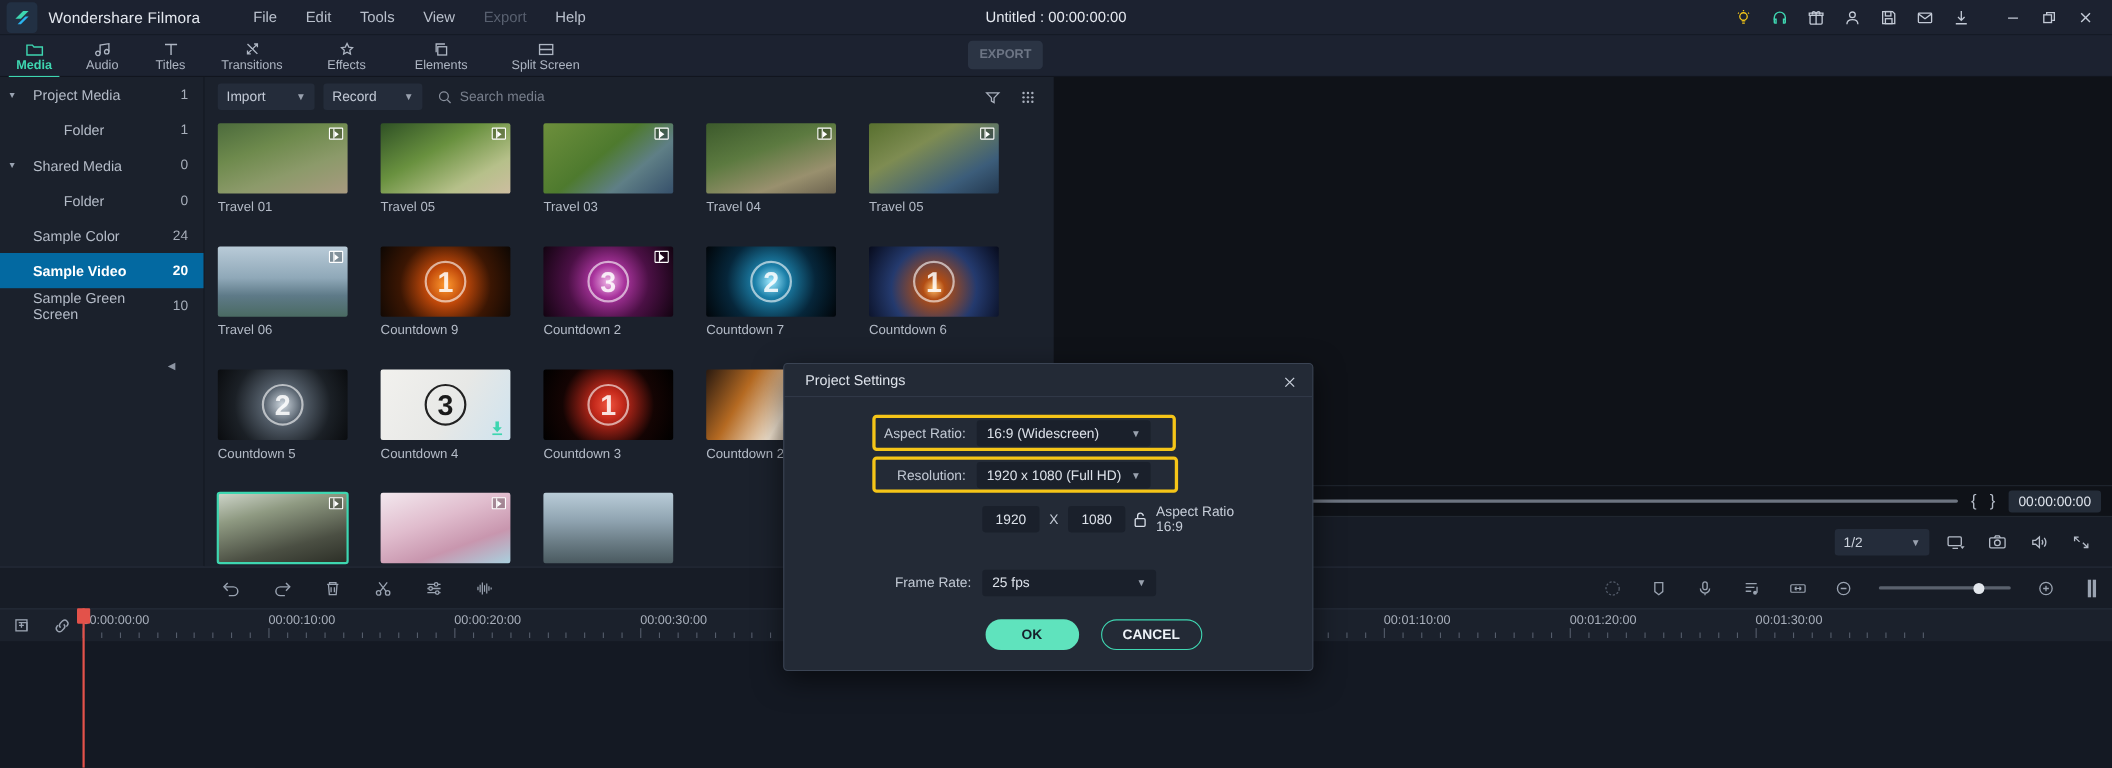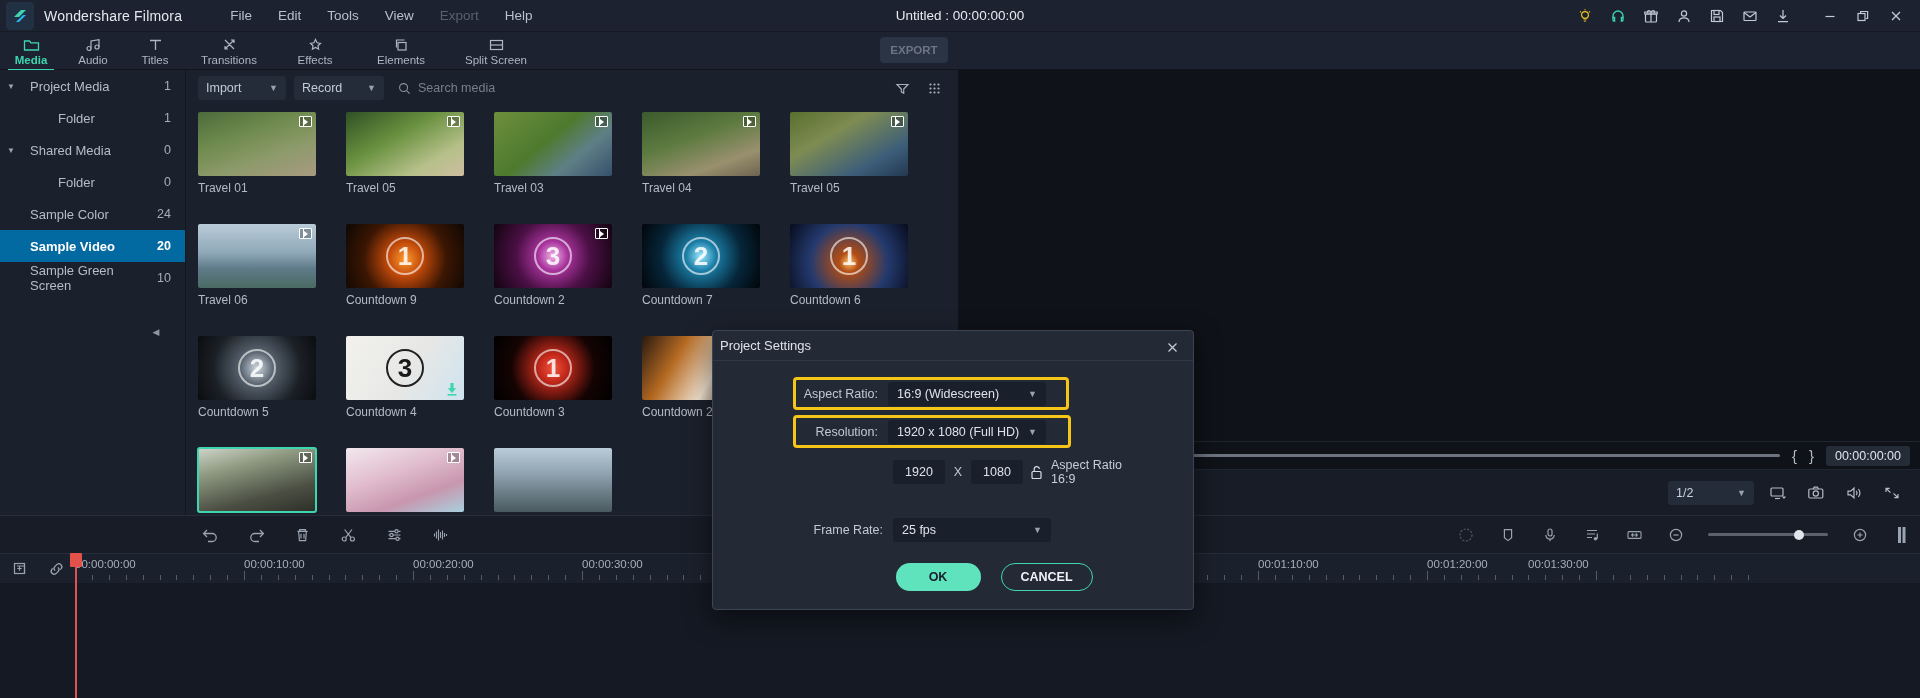--- a/index.html
+++ b/index.html
@@ -249,21 +249,21 @@
   .tracks {
     position: absolute; left: 0; top: 583px; width: 1920px; height: 115px;
     background: #141923;
   }
   .dialog {
     position: absolute; left: 712px; top: 330px; width: 482px; height: 280px;
     background: #232a36; border: 1px solid #3b4454; border-radius: 4px;
     box-shadow: 0 8px 26px rgba(0,0,0,.55); z-index: 50;
   }
   .dlg-title {
-    height: 30px; display: flex; align-items: center; padding-left: 7px;
+    height: 30px; display: flex; align-items: center; padding-left: 19px;
     font-size: 13px; color: #dde2ea; border-bottom: 1px solid #303847;
   }
   .dlg-close {
     position: absolute; right: 10px; top: 5px; width: 22px; height: 22px;
     display: flex; align-items: center; justify-content: center;
     color: #c7ced9; font-size: 15px; cursor: default;
   }
   .hl-row {
     position: absolute; border: 3px solid #f5c518; border-radius: 4px;
     display: flex; align-items: center;
@@ -924,21 +924,21 @@
         <div class="rl-tick" style="left: 1357px; height: 9px;"></div>
         <div class="rl-tick" style="left: 1373.9px; height: 5px;"></div>
         <div class="rl-tick" style="left: 1390.8px; height: 5px;"></div>
         <div class="rl-tick" style="left: 1407.7px; height: 5px;"></div>
         <div class="rl-tick" style="left: 1424.6px; height: 5px;"></div>
         <div class="rl-tick" style="left: 1441.5px; height: 5px;"></div>
         <div class="rl-tick" style="left: 1458.4px; height: 5px;"></div>
         <div class="rl-tick" style="left: 1475.3px; height: 5px;"></div>
         <div class="rl-tick" style="left: 1492.2px; height: 5px;"></div>
         <div class="rl-tick" style="left: 1509.1px; height: 5px;"></div>
-        <div class="rl-label" style="left: 1458px;">00:01:30:00</div>
+        <div class="rl-label" style="left: 1526px;">00:01:30:00</div>
         <div class="rl-tick" style="left: 1526px; height: 9px;"></div>
         <div class="rl-tick" style="left: 1542.9px; height: 5px;"></div>
         <div class="rl-tick" style="left: 1559.8px; height: 5px;"></div>
         <div class="rl-tick" style="left: 1576.7px; height: 5px;"></div>
         <div class="rl-tick" style="left: 1593.6px; height: 5px;"></div>
         <div class="rl-tick" style="left: 1610.5px; height: 5px;"></div>
         <div class="rl-tick" style="left: 1627.4px; height: 5px;"></div>
         <div class="rl-tick" style="left: 1644.3px; height: 5px;"></div>
         <div class="rl-tick" style="left: 1661.2px; height: 5px;"></div>
         <div class="rl-tick" style="left: 1678.1px; height: 5px;"></div>

